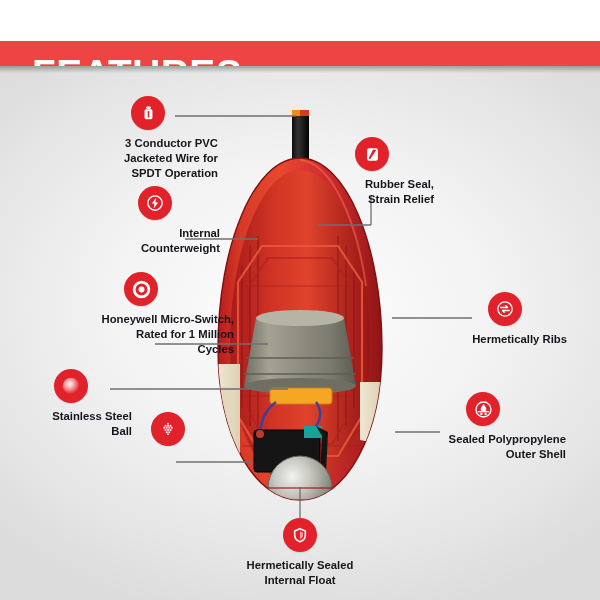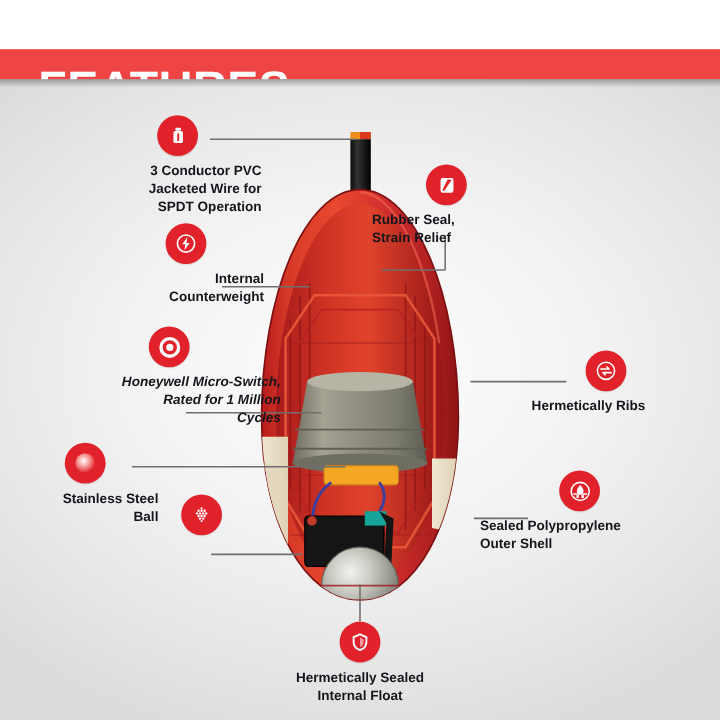--- a/index.html
+++ b/index.html
@@ -58,21 +58,21 @@
   .callout .cap {
     font-size:11.3px;
     font-weight:bold;
     color:#14161c;
     text-align:center;
     line-height:1.32;
     white-space:pre-line;
     font-family:"Liberation Sans", sans-serif;
   }
   .callout.left  .cap { text-align:right; }
-  .callout.right .cap { text-align:left; }
+  .callout.right .cap { text-align:right; }
 </style>
 </head>
 <body>
 
 <div class="page">
 
   <div class="header">
     <div class="header-title">FEATURES</div>
   </div>
   <div class="header-shadow"></div>
@@ -240,21 +240,21 @@
     <div class="ico">
       <svg viewBox="0 0 24 24" width="20" height="20">
         <circle cx="12" cy="12" r="8.6" fill="none" stroke="#ffffff" stroke-width="1.7"></circle>
         <path d="M13.4 5.5 L8.2 12.6 L11.3 12.6 L10.4 18.6 L15.8 11.3 L12.5 11.3 Z" fill="#ffffff"></path>
       </svg>
     </div>
     <div class="cap">Internal
 Counterweight</div>
   </div>
 
-  <div class="callout left" style="left:48px; top:272px; width:186px;font-style:italic;">
+  <div class="callout left" style="left:48px; top:272px; width:186px;">
     <div class="ico">
       <svg viewBox="0 0 24 24" width="21" height="21">
         <circle cx="12" cy="12" r="8.4" fill="none" stroke="#ffffff" stroke-width="3.2"></circle>
         <circle cx="12" cy="12" r="3.4" fill="#ffffff"></circle>
       </svg>
     </div>
     <div class="cap">Honeywell Micro-Switch,
 Rated for 1 Million
 Cycles</div>
   </div>

